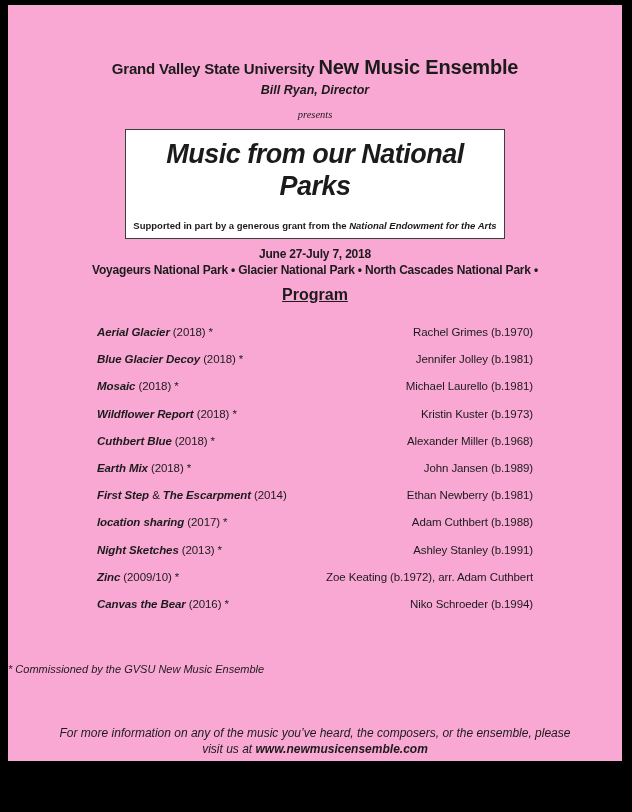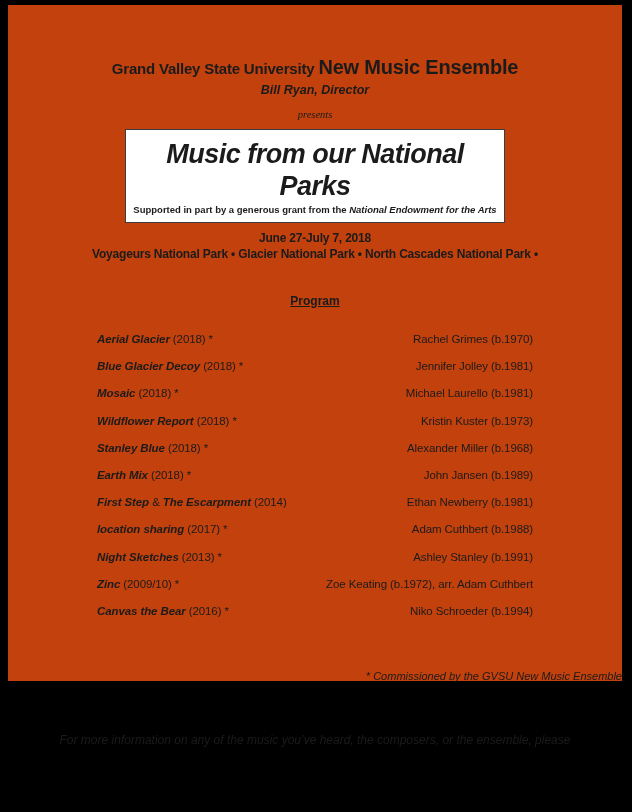--- a/index.html
+++ b/index.html
@@ -9,62 +9,62 @@
     background: #000;
     position: relative;
     overflow: hidden;
     font-family: "Liberation Sans", sans-serif;
   }
   .page {
     position: absolute;
     left: 8px;
     top: 5px;
     width: 614px;
-    height: 676px;
-    background: #c2410c;
+    height: 756px;
+    background: #f9a8d4;
     color: #1b1b1b;
     box-sizing: border-box;
   }
   .header { text-align: center; margin-top: 51px; line-height: 23px; }
   .h1 { font-weight: bold; font-size: 15px; letter-spacing: -0.2px; }
   .h1 .ensemble { font-size: 20px; }
   .director { font-style: italic; font-weight: 600; font-size: 12.5px; margin-top: 3px; line-height: 15px; text-align: center; }
   .presents { font-family: "Liberation Serif", serif; font-style: italic; font-size: 10.5px; margin-top: 11px; line-height: 12px; text-align: center; }
 
   .title-box {
     width: 380px;
     margin: 8px auto 0 auto;
     border: 1.5px solid #3d3d3d;
     text-align: center;
     padding: 8px 6px 6px 6px;
     box-sizing: border-box;
     background: #fff;
   }
   .box-title { font-size: 27px; font-weight: bold; font-style: italic; line-height: 32px; letter-spacing: -0.5px; }
   .box-subtitle { font-size: 14px; font-weight: 600; margin-top: 3px; line-height: 18px; letter-spacing: -0.3px; }
-  .box-grant { font-size: 9.5px; font-weight: bold; margin-top: 2px; line-height: 12px; }
+  .box-grant { font-size: 9.5px; font-weight: bold; margin-top: 18px; line-height: 12px; }
   .box-grant .i { font-style: italic; }
 
   .dates { text-align: center; font-weight: bold; font-size: 12px; margin-top: 8px; line-height: 15.5px; letter-spacing: -0.2px; }
 
   .prog-heading {
-    text-align: center; font-weight: bold; font-size: 12px;
-    text-decoration: underline; margin-top: 32px; line-height: 15px;
+    text-align: center; font-weight: bold; font-size: 16px;
+    text-decoration: underline; margin-top: 9px; line-height: 15px;
   }
 
   .prog-list { width: 436px; margin: 24px auto 0 auto; }
   .prog-row {
     display: flex; justify-content: space-between; align-items: baseline;
     height: 27.2px; font-size: 11.5px; letter-spacing: -0.1px;
   }
   .prog-title { white-space: nowrap; }
   .prog-title .seg-emph { font-weight: bold; font-style: italic; }
   .prog-composer { text-align: right; white-space: nowrap; }
 
-  .note { text-align: right; font-style: italic; font-size: 11px; margin-top: 37px; line-height: 14px; }
+  .note { text-align: left; font-style: italic; font-size: 11px; margin-top: 37px; line-height: 14px; }
   .info { text-align: center; font-style: italic; font-size: 12px; margin-top: 50px; line-height: 15.5px; }
   .info .url { font-weight: bold; }
 </style>
 </head>
 <body>
 
 <div class="page">
 
   <div class="header">
     <div class="h1">
@@ -100,21 +100,21 @@
       </div>
       <div class="prog-row">
         <span class="prog-title"><span class="seg-emph">Mosaic</span><span class="seg-plain"> (2018) *</span></span>
         <span class="prog-composer">Michael Laurello (b.1981)</span>
       </div>
       <div class="prog-row">
         <span class="prog-title"><span class="seg-emph">Wildflower Report</span><span class="seg-plain"> (2018) *</span></span>
         <span class="prog-composer">Kristin Kuster (b.1973)</span>
       </div>
       <div class="prog-row">
-        <span class="prog-title"><span class="seg-emph">Stanley Blue</span><span class="seg-plain"> (2018) *</span></span>
+        <span class="prog-title"><span class="seg-emph">Cuthbert Blue</span><span class="seg-plain"> (2018) *</span></span>
         <span class="prog-composer">Alexander Miller (b.1968)</span>
       </div>
       <div class="prog-row">
         <span class="prog-title"><span class="seg-emph">Earth Mix</span><span class="seg-plain"> (2018) *</span></span>
         <span class="prog-composer">John Jansen (b.1989)</span>
       </div>
       <div class="prog-row">
         <span class="prog-title"><span class="seg-emph">First Step</span><span class="seg-plain"> &amp; </span><span class="seg-emph">The Escarpment</span><span class="seg-plain"> (2014)</span></span>
         <span class="prog-composer">Ethan Newberry (b.1981)</span>
       </div>
@@ -133,15 +133,18 @@
       <div class="prog-row">
         <span class="prog-title"><span class="seg-emph">Canvas the Bear</span><span class="seg-plain"> (2016) *</span></span>
         <span class="prog-composer">Niko Schroeder (b.1994)</span>
       </div>
     </div>
 
   <div class="note">* Commissioned by the GVSU New Music Ensemble</div>
 
   <div class="info">
     <div>For more information on any of the music you’ve heard, the composers, or the ensemble, please</div>
+    <div>
+      <span>visit us at </span><span class="url">www.newmusicensemble.com</span>
+    </div>
   </div>
 
 </div>
 
 </body></html>

